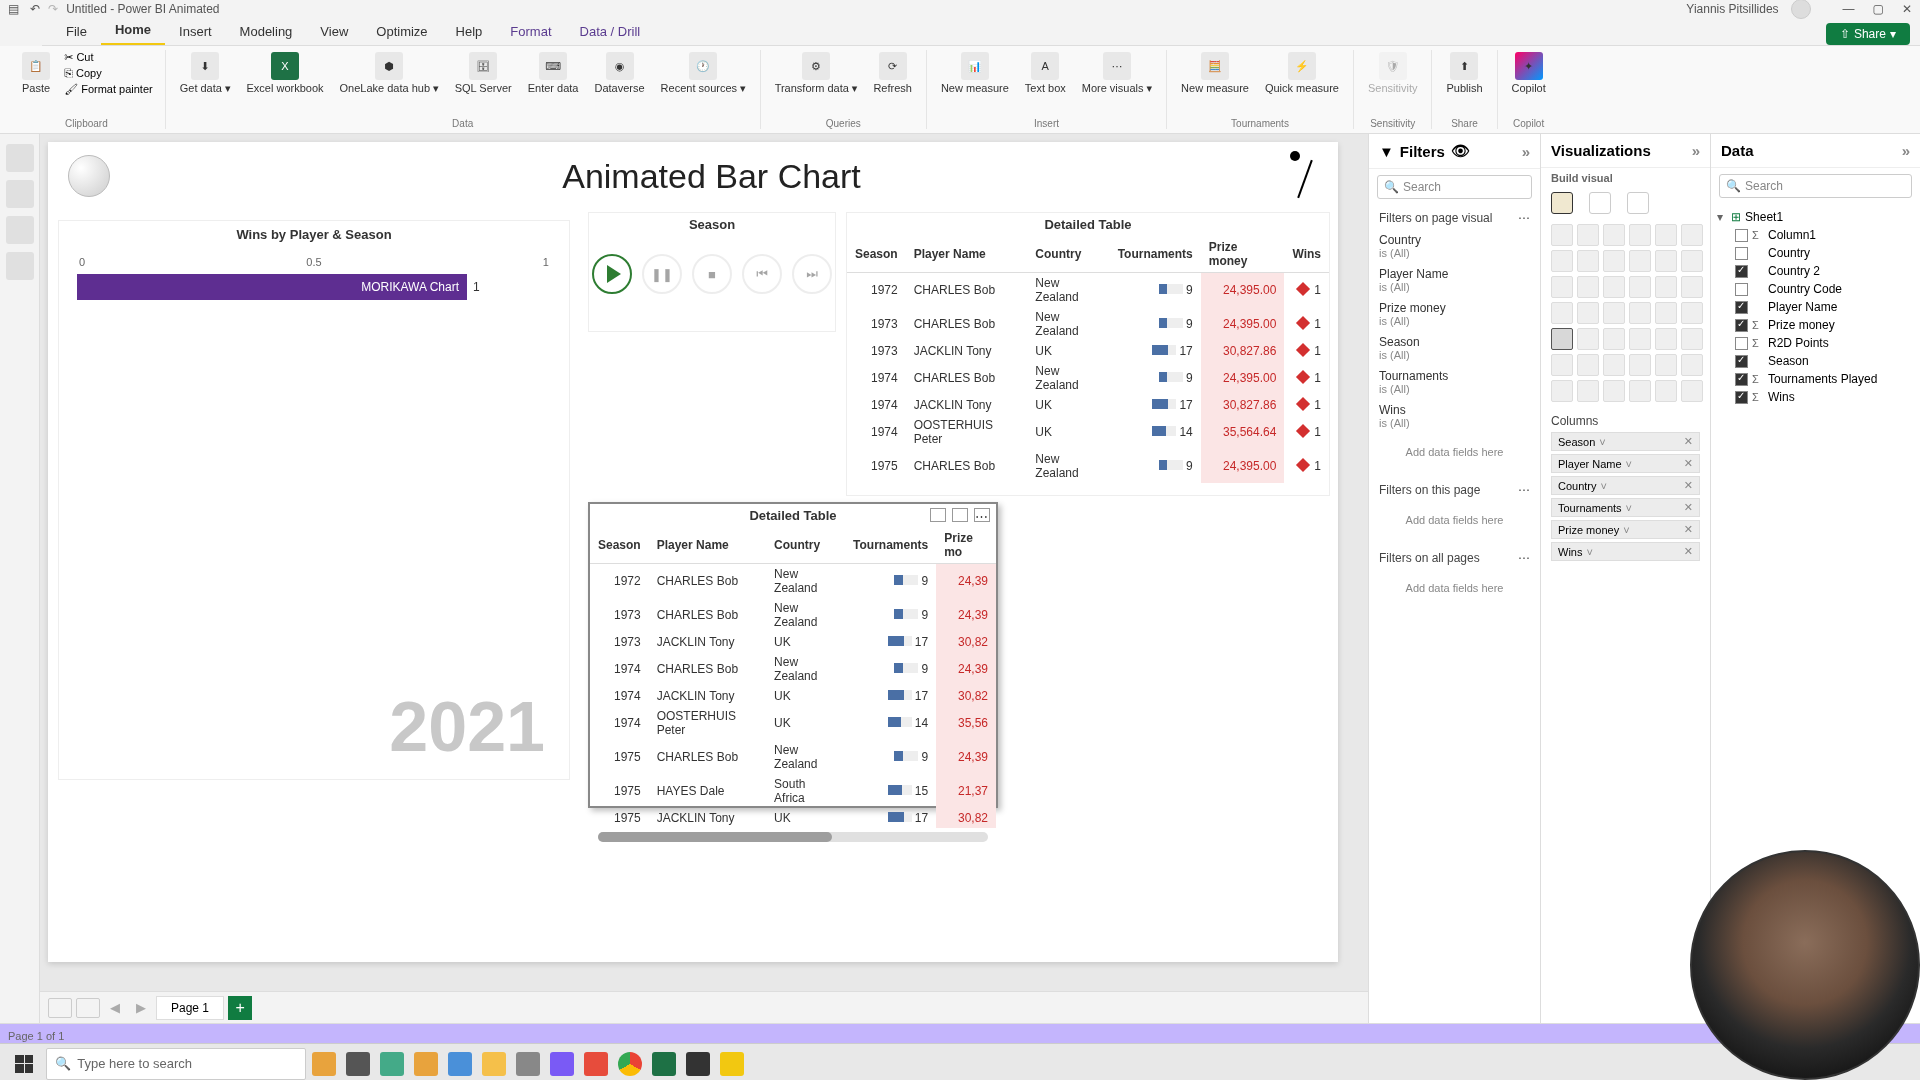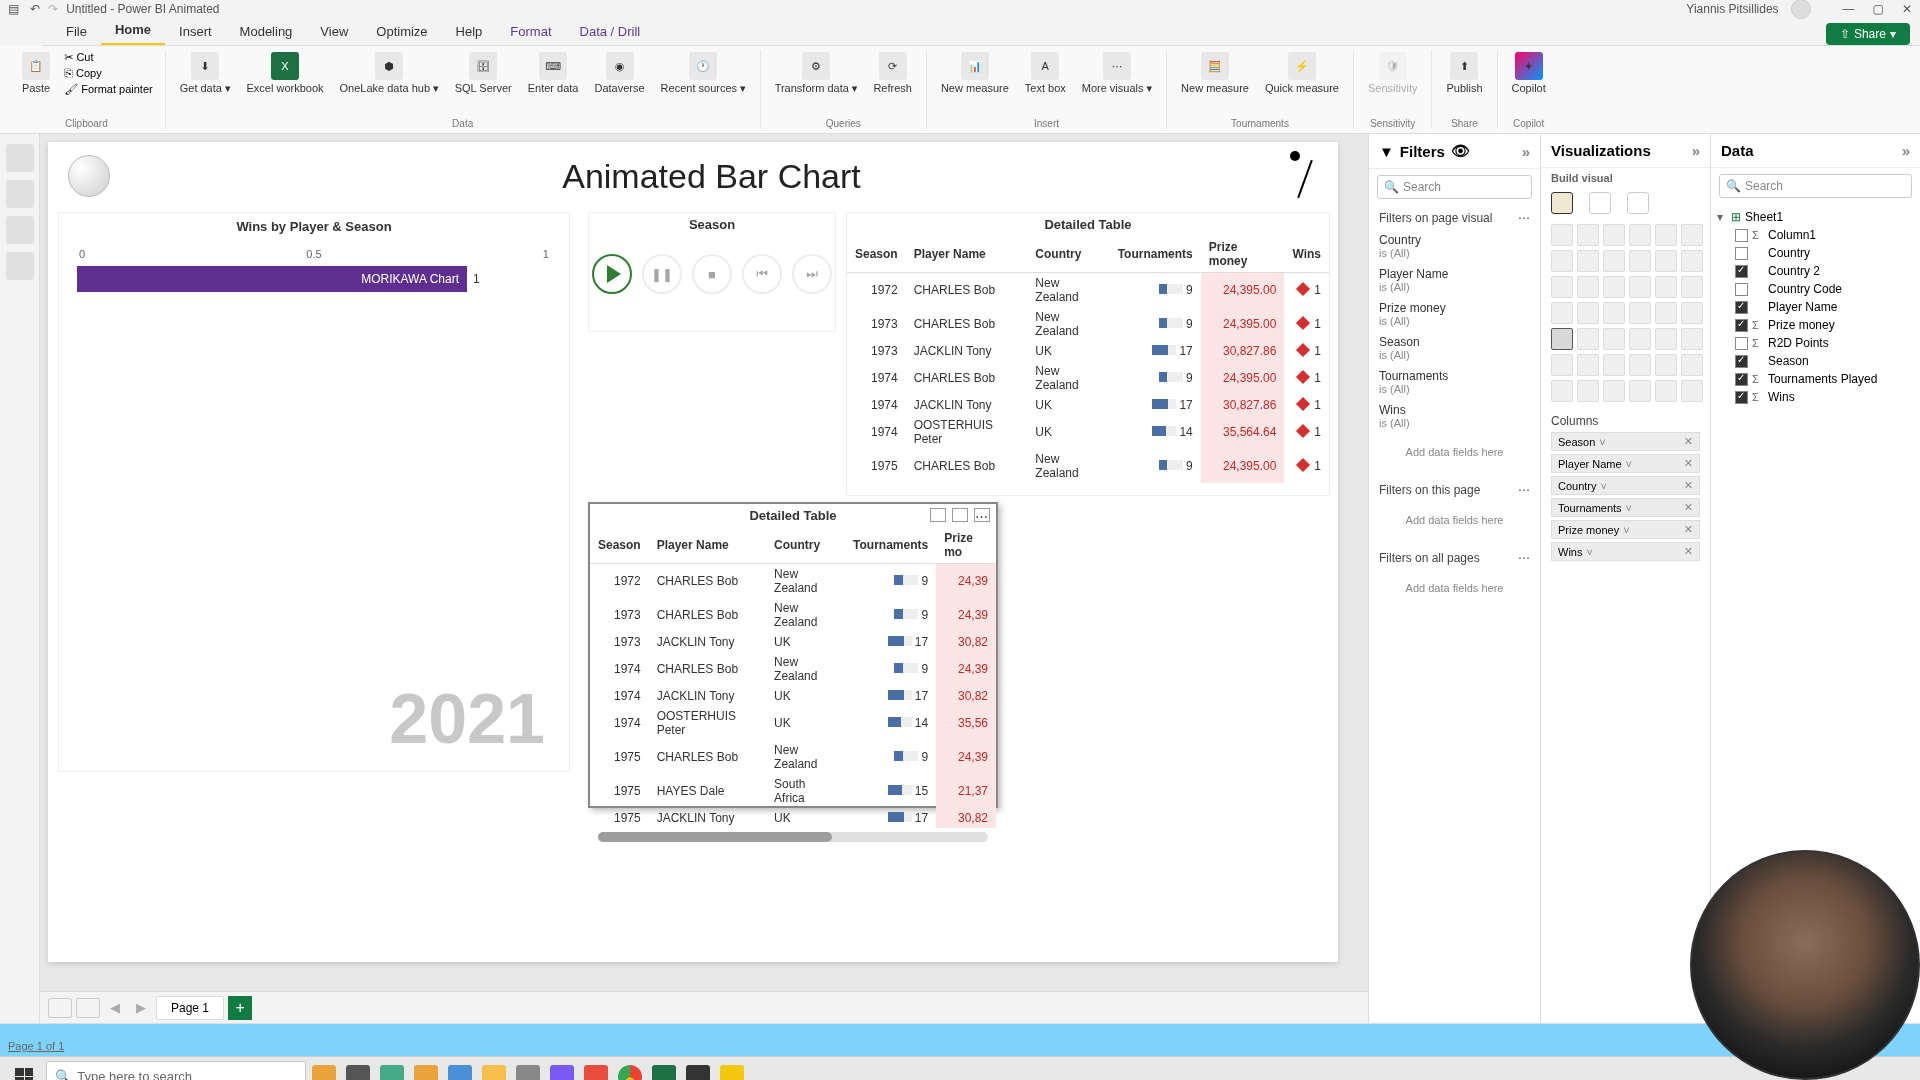--- a/index.html
+++ b/index.html
@@ -48,21 +48,21 @@
 .visual { position: absolute; background: #fff; }
 .visual-title { text-align: center; font-weight: 600; color: #333; }
 
 .v-header { left: 10px; top: 4px; width: 1270px; height: 60px; display: flex; align-items: center; }
 .golf-ball { width: 42px; height: 42px; border-radius: 50%; background: radial-gradient(circle at 30% 30%, #fff, #ccc); border: 1px solid #bbb; margin-left: 10px; }
 .main-title { flex: 1; text-align: center; font-size: 34px; font-weight: 400; color: #222; padding-left: 39px; }
 .golfer { width: 44px; height: 54px; margin-right: 10px; position: relative; }
 .golfer::before { content: ''; position: absolute; width: 10px; height: 10px; background: #000; border-radius: 50%; top: 2px; left: 16px; }
 .golfer::after { content: ''; position: absolute; width: 2px; height: 40px; background: #000; top: 10px; left: 30px; transform: rotate(20deg); }
 
-.v-bar { left: 10px; top: 70px; width: 512px; height: 560px; border: 1px solid #eee; }
+.v-bar { left: 10px; top: 78px; width: 512px; height: 560px; border: 1px solid #eee; }
 .bar-axis { display: flex; justify-content: space-between; padding: 0 20px; font-size: 11px; color: #666; margin-top: 8px; }
 .bar-row { display: flex; align-items: center; margin: 6px 18px; }
 .bar-fill { height: 26px; background: #5e2e91; display: flex; align-items: center; justify-content: flex-end; padding-right: 8px; color: #fff; font-size: 12px; }
 .bar-val { margin-left: 6px; font-size: 12px; color: #333; }
 .year-big { position: absolute; bottom: 12px; right: 24px; font-size: 70px; font-weight: 700; color: #c8c8c8; }
 
 .v-season { left: 540px; top: 70px; width: 248px; height: 120px; border: 1px solid #eee; }
 .play-controls { display: flex; justify-content: center; gap: 10px; margin-top: 18px; }
 .pc-btn { width: 40px; height: 40px; border-radius: 50%; border: 2px solid #ccc; display: flex; align-items: center; justify-content: center; cursor: pointer; }
 .pc-btn.play { border-color: #2e7d32; }
@@ -134,21 +134,21 @@
 .webcam { position: absolute; right: 0; bottom: 0; width: 230px; height: 230px; border-radius: 50%; background: radial-gradient(circle at 50% 40%, #8a6d5a 0%, #6b4f3e 35%, #2a2a2a 60%, #000 100%); z-index: 100; border: 2px solid #333; }
 
 
 .page-tabs { position: absolute; bottom: 0; left: 0; right: 0; height: 32px; background: #f3f3f3; border-top: 1px solid #ddd; display: flex; align-items: center; padding-left: 8px; gap: 4px; }
 .page-tabs .mode-ic { width: 24px; height: 20px; border: 1px solid #ccc; border-radius: 2px; cursor: pointer; }
 .page-tabs .nav-arrow { padding: 0 6px; color: #aaa; cursor: pointer; }
 .page-tab { padding: 4px 14px; font-size: 12px; background: #fff; border: 1px solid #ddd; cursor: pointer; }
 .page-add { width: 24px; height: 24px; background: #107c41; color: #fff; display: flex; align-items: center; justify-content: center; font-size: 16px; cursor: pointer; }
 
 
-.status-bar { height: 20px; background: #7dd3fc; border-top: 1px solid #ddd; font-size: 11px; color: #666; padding: 16px 8px; text-decoration: underline; }
+.status-bar { height: 20px; background: #c4b5fd; border-top: 1px solid #ddd; font-size: 11px; color: #666; padding: 6px 8px; }
 
 
 .taskbar { height: 40px; background: #e8e8e8; border-top: 1px solid #ccc; display: flex; align-items: center; padding: 0 4px; gap: 2px; }
 .taskbar .start { width: 40px; height: 32px; display: flex; align-items: center; justify-content: center; cursor: pointer; }
 .win-logo { width: 18px; height: 18px; display: grid; grid-template: 1fr 1fr / 1fr 1fr; gap: 1px; }
 .win-logo > div { background: #333; }
 .task-search { flex: 0 0 260px; height: 32px; background: #fff; border: 1px solid #ccc; border-radius: 2px; display: flex; align-items: center; padding: 0 8px; gap: 6px; color: #666; font-size: 13px; }
 .task-ic { width: 32px; height: 32px; display: flex; align-items: center; justify-content: center; cursor: pointer; }
 .task-ic .box { width: 24px; height: 24px; border-radius: 3px; }
 </style>

